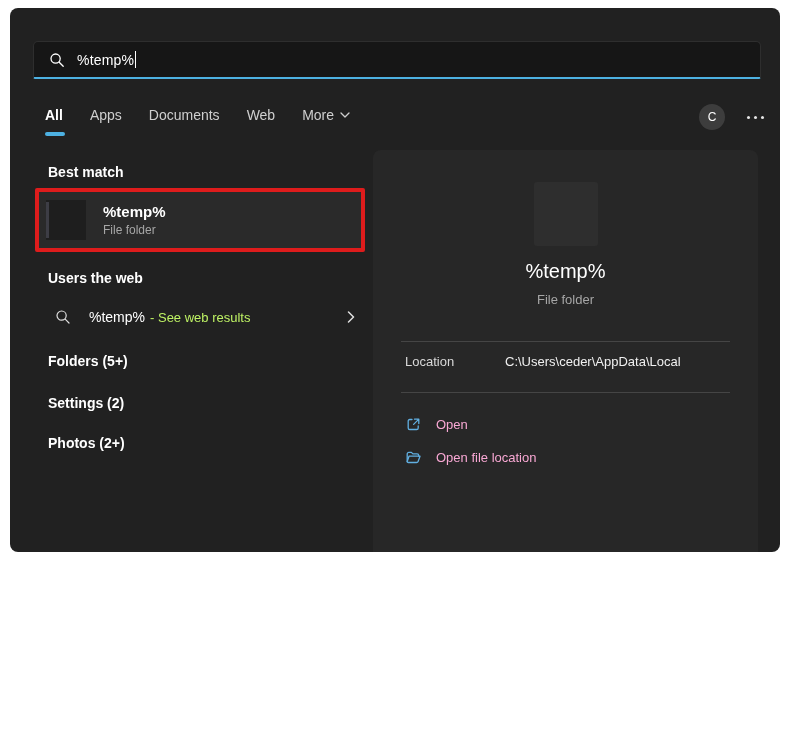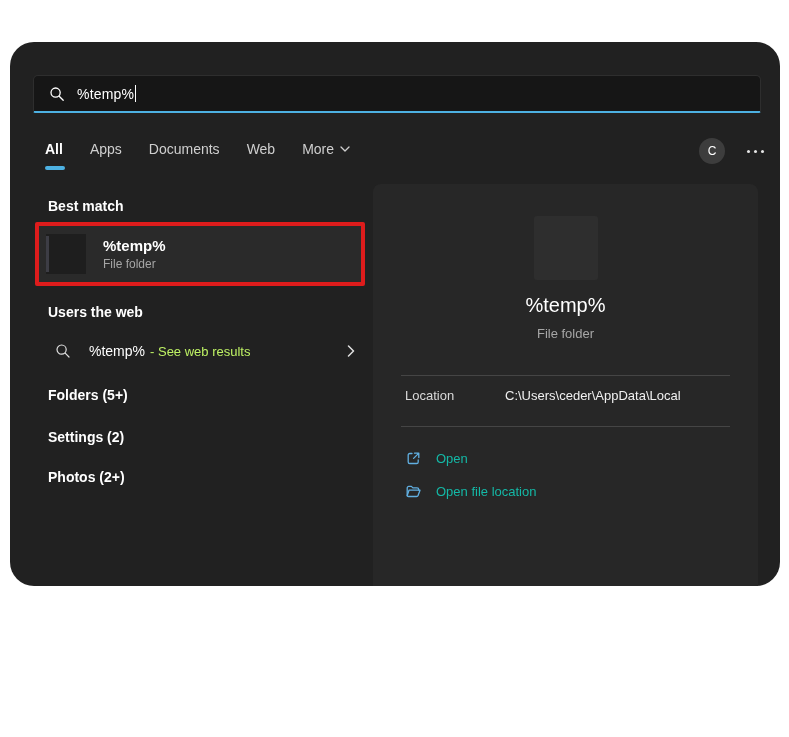--- a/index.html
+++ b/index.html
@@ -6,23 +6,22 @@
   html, body {
     width: 789px; height: 737px;
     background: #ffffff;
     font-family: "Liberation Sans", "DejaVu Sans", sans-serif;
     position: relative; overflow: hidden;
   }
   .window {
     position: absolute; left: 10px; top: 8px;
     width: 770px; height: 544px;
     background: #212121;
-    border-radius: 24px;
+    border-radius: 8px;
     overflow: hidden;
-    margin-top: 34px;
   }
   
   .search-bar {
     position: absolute; left: 23px; top: 33px;
     width: 728px; height: 38px;
     background: #161616;
     border: 1px solid #2e2e2e;
     border-bottom: 2px solid #4db1e2;
     border-radius: 5px 5px 2px 2px;
     display: flex; align-items: center;
@@ -124,21 +123,21 @@
   .divider-2 { top: 242px; }
   .loc-row { position: absolute; top: 204px; left: 32px; right: 20px; display: flex; }
   .loc-label { color: #d9d9d9; font-size: 13px; width: 100px; }
   .loc-value { color: #f0f0f0; font-size: 13px; }
   .actions { position: absolute; top: 258px; left: 0; right: 0; }
   .action-row {
     height: 33px; display: flex; align-items: center;
     padding-left: 32px; cursor: pointer;
   }
   .action-row .aicon { width: 17px; height: 17px; flex: 0 0 auto; }
-  .action-label { color: #14b8a6; font-size: 13px; margin-left: 14px; }
+  .action-label { color: #f9a8d4; font-size: 13px; margin-left: 14px; }
   svg { display: block; }
 </style>
 </head>
 <body>
 
 <div class="window">
 
   <div class="search-bar">
     <svg class="sicon" viewBox="0 0 16 16">
       <circle cx="6.6" cy="6.6" r="4.6" fill="none" stroke="#ffffff" stroke-width="1.3"></circle>

